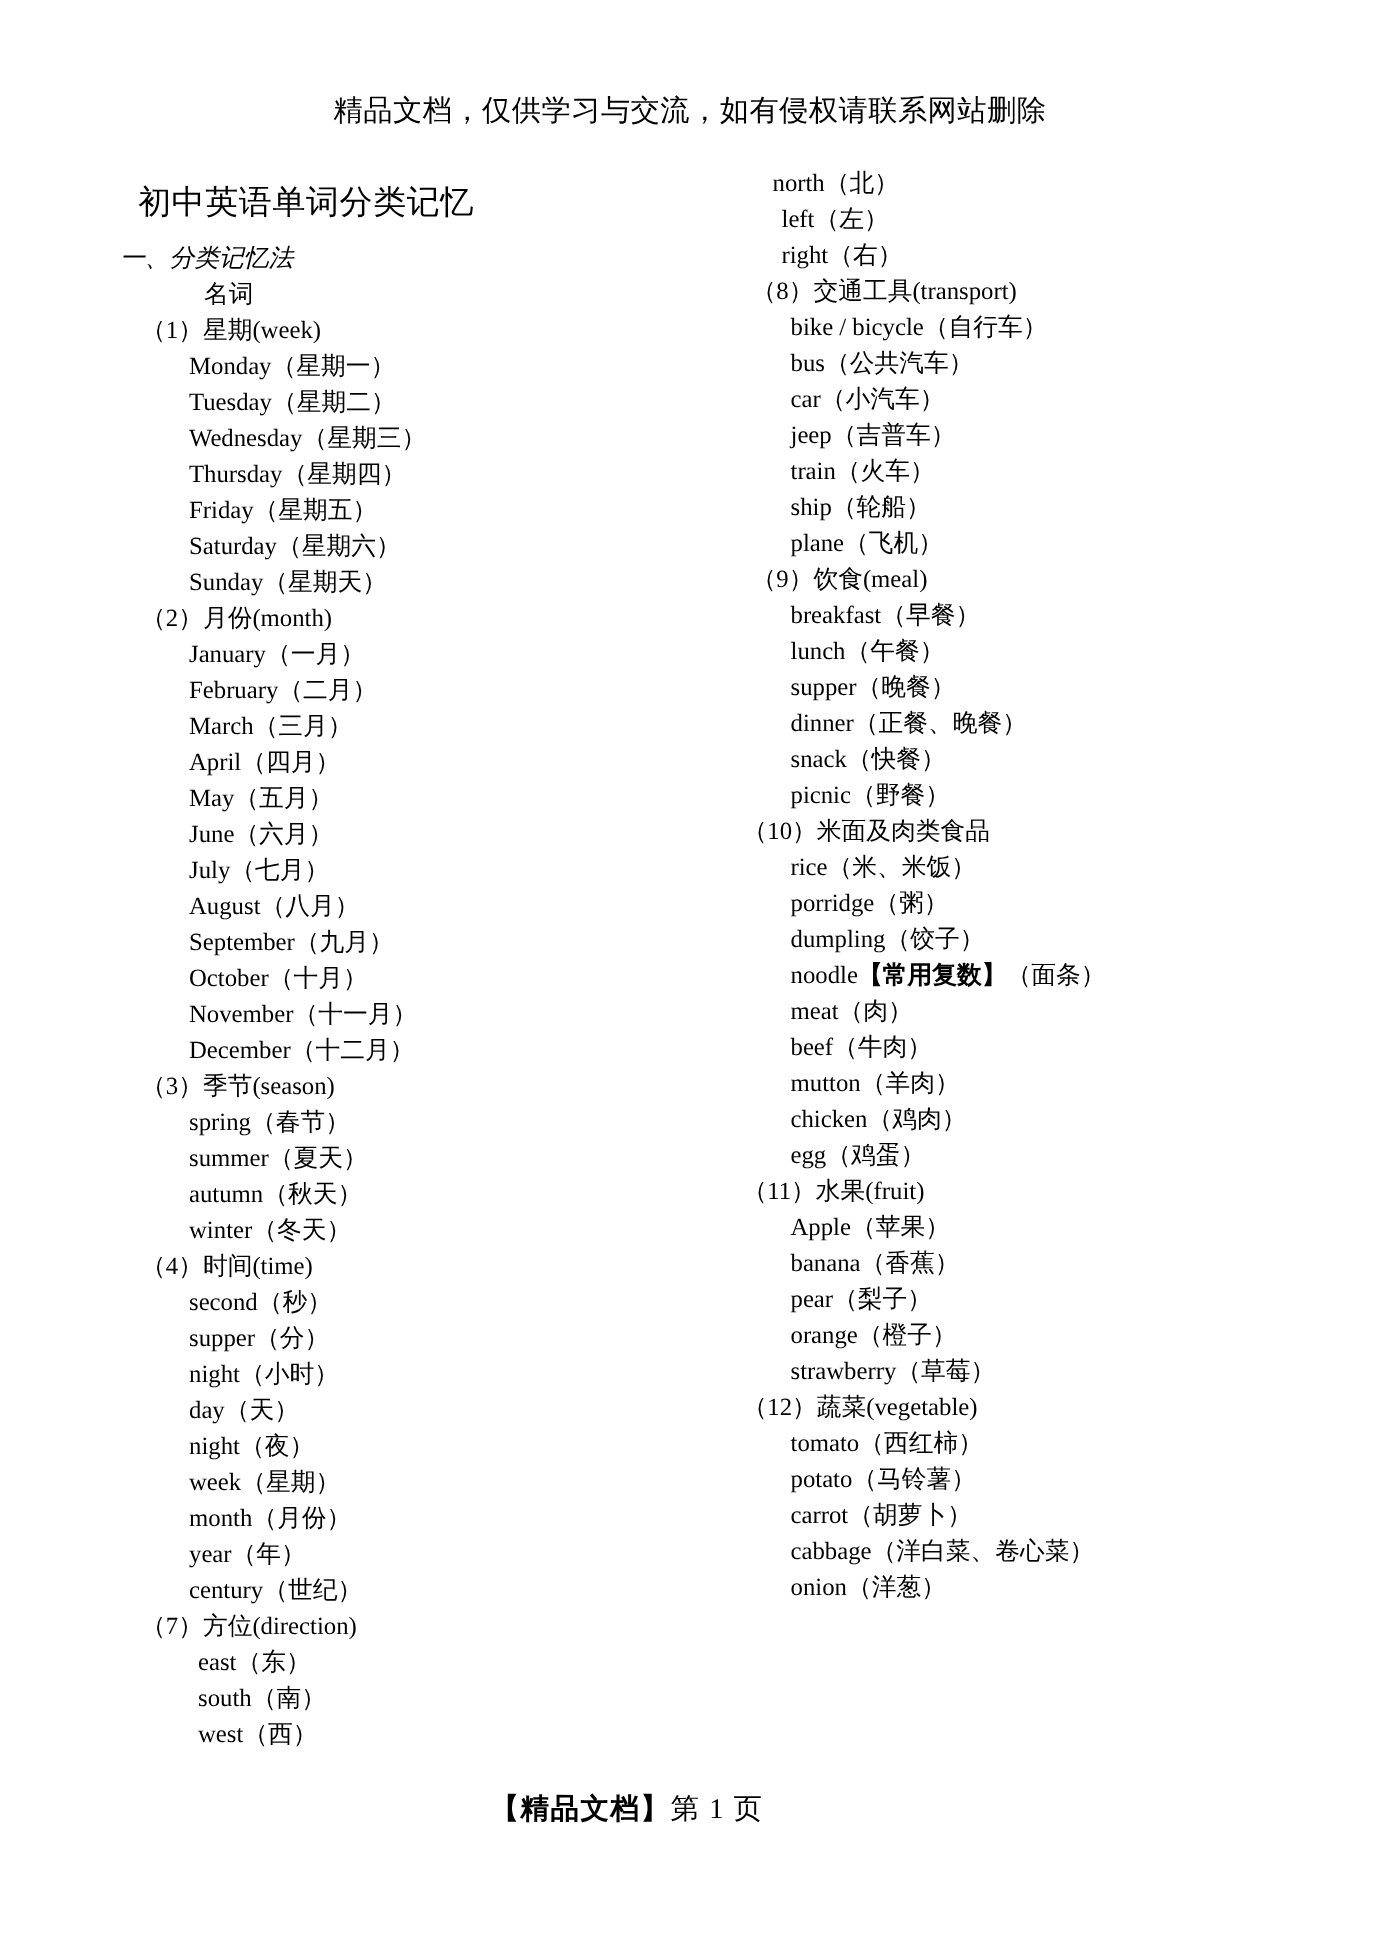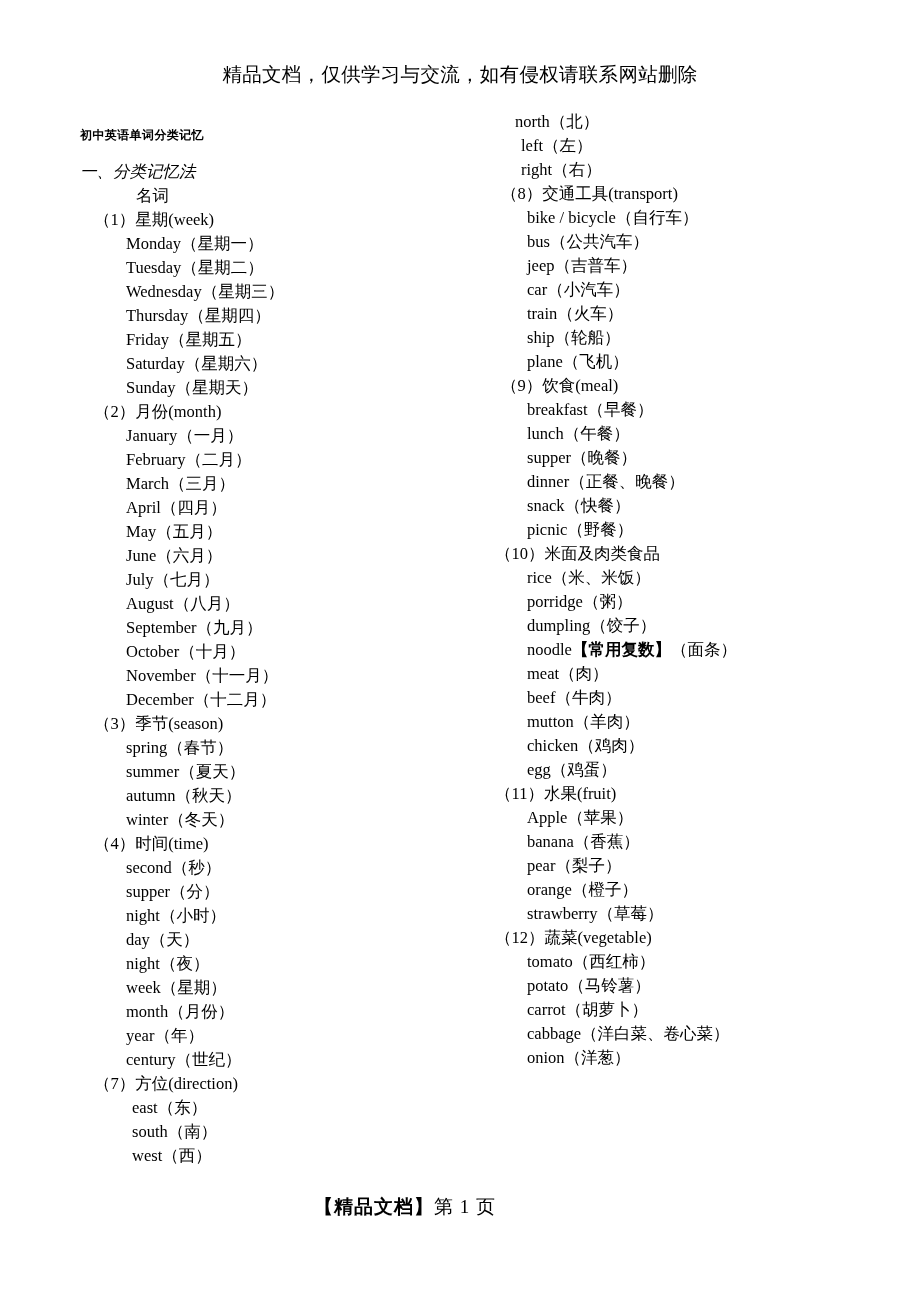--- a/index.html
+++ b/index.html
@@ -31,24 +31,24 @@
     text-align: center;
     font-size: 19.5px;
     line-height: 26px;
     letter-spacing: 0.3px;
     white-space: nowrap;
   }
 
   
   .doc-title {
     position: absolute;
-    left: 80px;
+    left: 92px;
     top: 122px;
-    font-size: 12px;
-    font-weight: bold;
+    font-size: 22px;
+    font-weight: normal;
     line-height: 26px;
     letter-spacing: 0.4px;
   }
 
   
   .col {
     position: absolute;
     font-size: 16.5px;
     line-height: 24px;
   }
@@ -78,21 +78,21 @@
   .lv-item2 { padding-left: 52px; }
   .lv-itemR { padding-left: 34px; }   
   .lv-itemR2{ padding-left: 40px; }
   .lv-itemR3{ padding-left: 28px; }
 
   .bold-brk { font-weight: bold; }
 
   
   .doc-footer {
     position: absolute;
-    left: 5px;
+    left: 18px;
     top: 1193px;
     width: 800px;
     text-align: center;
     font-size: 19px;
     line-height: 28px;
     letter-spacing: 1px;
     white-space: nowrap;
   }
   .doc-footer .fbold { font-weight: bold; }
 </style>
@@ -155,22 +155,22 @@
   <div class="col col-right">
     <div>
         <div class="line lv-itemR3">north（北）</div>
         <div class="line lv-itemR">left（左）</div>
         <div class="line lv-itemR">right（右）</div>
       </div>
     <div>
         <div class="line lv-grp">（8）交通工具(transport)</div>
         <div class="line lv-itemR2">bike / bicycle（自行车）</div>
         <div class="line lv-itemR2">bus（公共汽车）</div>
+        <div class="line lv-itemR2">car（小汽车）</div>
         <div class="line lv-itemR2">jeep（吉普车）</div>
-        <div class="line lv-itemR2">car（小汽车）</div>
         <div class="line lv-itemR2">train（火车）</div>
         <div class="line lv-itemR2">ship（轮船）</div>
         <div class="line lv-itemR2">plane（飞机）</div>
         <div class="line lv-grp">（9）饮食(meal)</div>
         <div class="line lv-itemR2">breakfast（早餐）</div>
         <div class="line lv-itemR2">lunch（午餐）</div>
         <div class="line lv-itemR2">supper（晚餐）</div>
         <div class="line lv-itemR2">dinner（正餐、晚餐）</div>
         <div class="line lv-itemR2">snack（快餐）</div>
         <div class="line lv-itemR2">picnic（野餐）</div>

